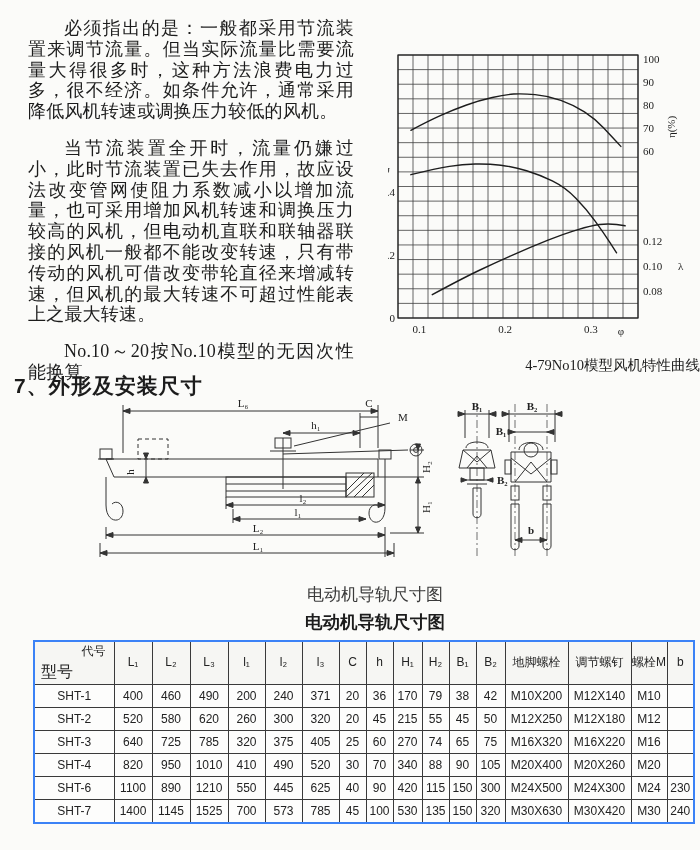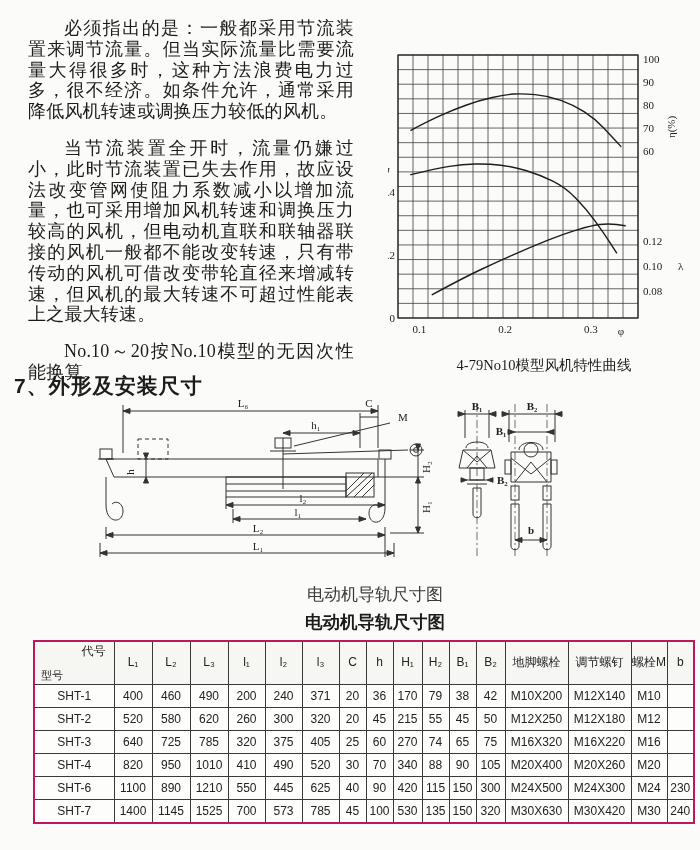--- a/index.html
+++ b/index.html
@@ -11,21 +11,21 @@
   
   .text-col{position:absolute;left:12px;top:2px;width:358px;}
   .text-col p{
     margin:16px;text-indent:2em;text-align:justify;
     font-size:18px;line-height:20.8px;letter-spacing:0.2px;
   }
   
   .chart-wrap{position:absolute;left:388px;top:50px;width:312px;}
   .chart-wrap svg{display:block;}
   .chart-caption{
-    margin-top:14px;text-align:center;font-size:14.5px;
+    margin-top:14px;text-align:right;font-size:14.5px;
     font-family:"Liberation Serif", serif;
   }
   
   .section-heading{
     position:absolute;left:14px;top:356px;
     font-family:"Liberation Sans", sans-serif;
     font-size:21px;font-weight:bold;letter-spacing:1px;margin-top:16px;
   }
   
   .drawing-left{position:absolute;left:78px;top:393px;}
@@ -48,31 +48,31 @@
     border-collapse:collapse;table-layout:fixed;width:662px;
     font-family:"Liberation Sans", sans-serif;font-size:12px;color:#222;
     background:#fdfdfc;
   }
   table.dim th,table.dim td{
     border:1px solid #3a3a3a;text-align:center;vertical-align:middle;
     padding:0;font-weight:normal;overflow:hidden;
   }
   table.dim thead th{height:42px;background:#f6f6f3;line-height:1.1;}
   table.dim tbody th,table.dim tbody td{height:22px;white-space:nowrap;}
-  table.dim{border:2px solid #be185d;padding-left:33px;}
+  table.dim{border:2px solid #3b82f6;padding-left:33px;}
   th.diag{
     position:relative;
     background:
       linear-gradient(to bottom right,
         transparent calc(50% - 0.7px), #444 calc(50% - 0.7px),
         #444 calc(50% + 0.7px), transparent calc(50% + 0.7px)),
       #f6f6f3;
   }
   th.diag .corner-top{position:absolute;top:3px;right:8px;font-size:12px;}
-  th.diag .corner-bottom{position:absolute;bottom:3px;left:6px;font-size:11px;}
+  th.diag .corner-bottom{position:absolute;bottom:3px;left:6px;font-size:16px;}
 </style>
 </head>
 <body>
 
 <div class="text-col">
   <p>必须指出的是：一般都采用节流装置来调节流量。但当实际流量比需要流量大得很多时，这种方法浪费电力过多，很不经济。如条件允许，通常采用降低风机转速或调换压力较低的风机。</p>
   <p>当节流装置全开时，流量仍嫌过小，此时节流装置已失去作用，故应设法改变管网使阻力系数减小以增加流量，也可采用增加风机转速和调换压力较高的风机，但电动机直联和联轴器联接的风机一般都不能改变转速，只有带传动的风机可借改变带轮直径来增减转速，但风机的最大转速不可超过性能表上之最大转速。</p>
   <p>No.10～20按No.10模型的无因次性能换算。</p>
 </div>
 

